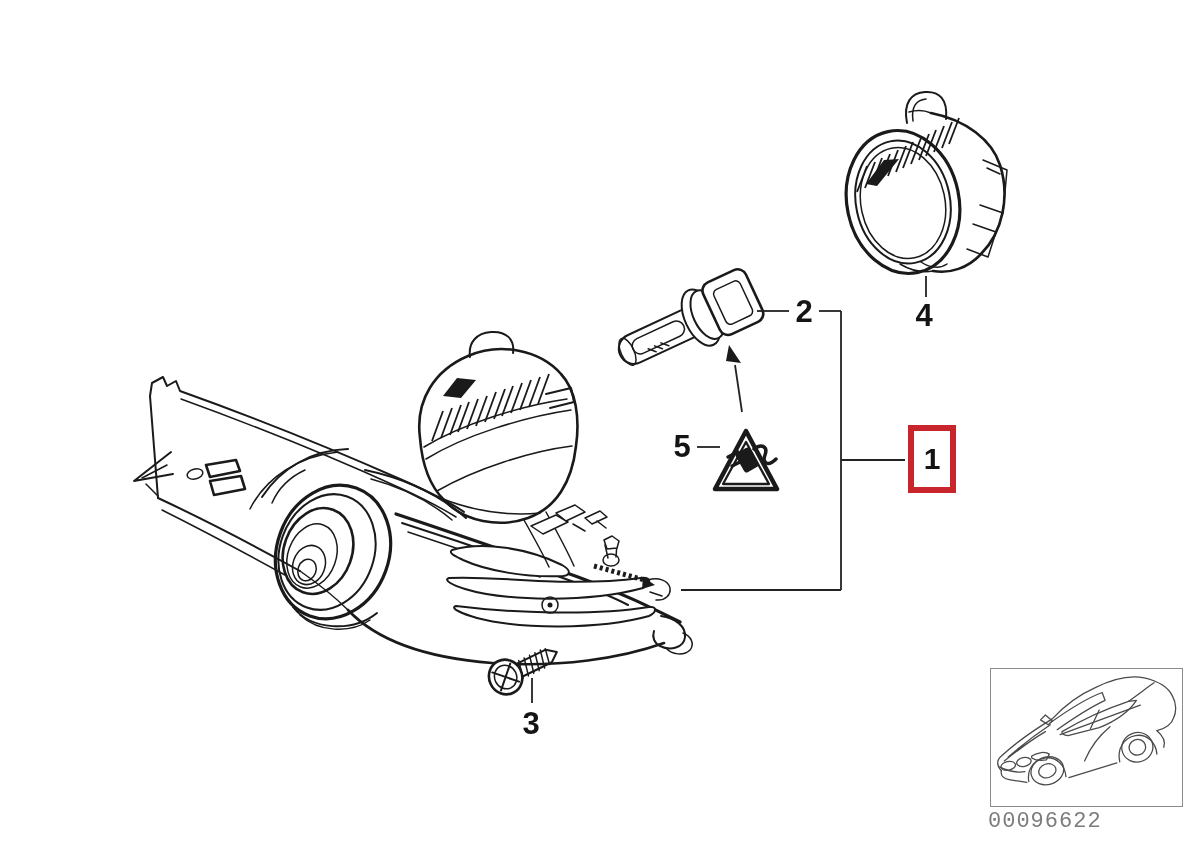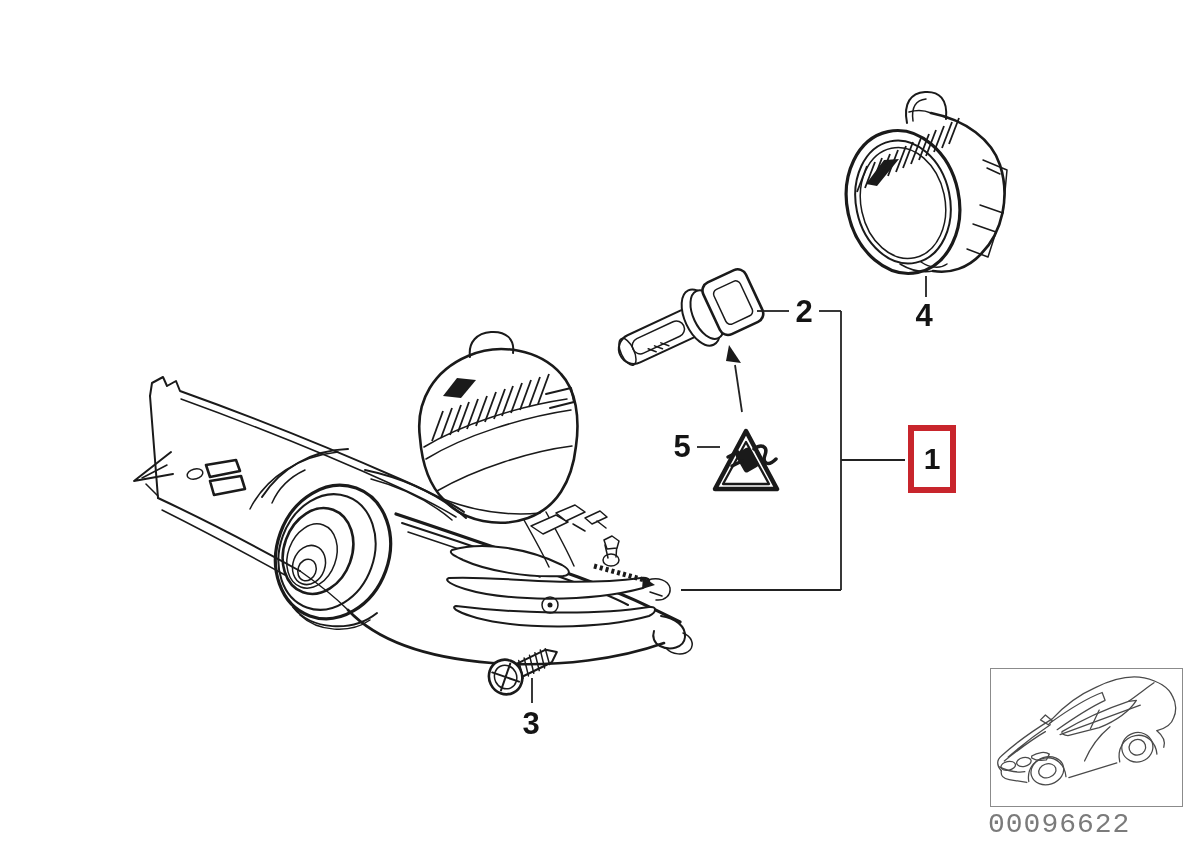--- a/index.html
+++ b/index.html
@@ -25,21 +25,21 @@
   .callout{position:absolute;transform:translate(-50%,-50%);font-weight:bold;font-size:31px;
            color:#141414;line-height:1;user-select:none;}
   .callout-box{position:absolute;left:908px;top:425px;width:36px;height:56px;
                border:6px solid var(--selected-callout-border);display:flex;align-items:center;
                justify-content:center;font-weight:bold;font-size:30px;color:#141414;}
   .car-inset{position:absolute;left:990px;top:668px;width:193px;height:139px;
              border:1.5px solid var(--inset-border);box-sizing:border-box;background:#fff;}
   .car-inset svg{position:static;}
   .car{fill:none;stroke:var(--car-line);stroke-width:1.3;stroke-linecap:round;stroke-linejoin:round;}
   .drawing-number{position:absolute;left:988px;top:809px;font-family:"Liberation Mono","DejaVu Sans Mono",monospace;
-                  font-size:28px;letter-spacing:1px;color:var(--drawing-number-text);}
+                  font-size:22px;letter-spacing:1px;color:var(--drawing-number-text);}
 </style>
 </head>
 <body>
 
 <div class="stage">
 
   <svg width="1200" height="848" viewBox="0 0 1200 848">
 
     <g>
 

